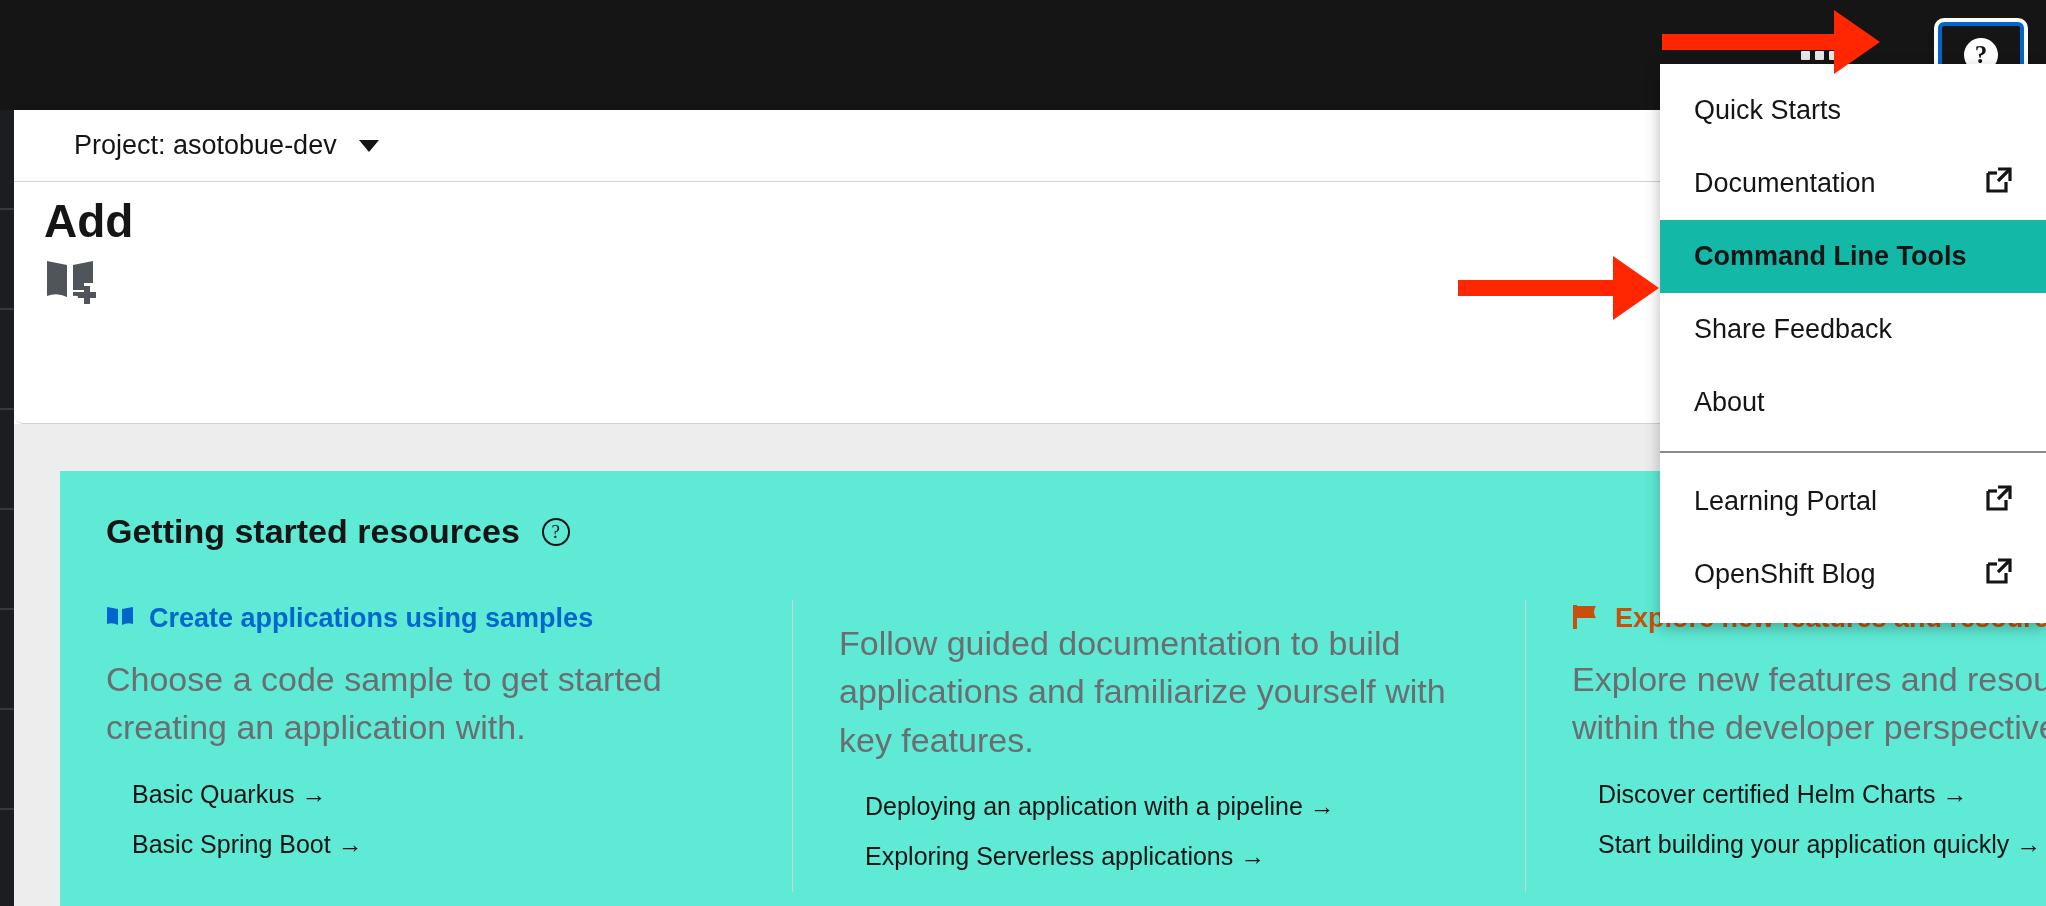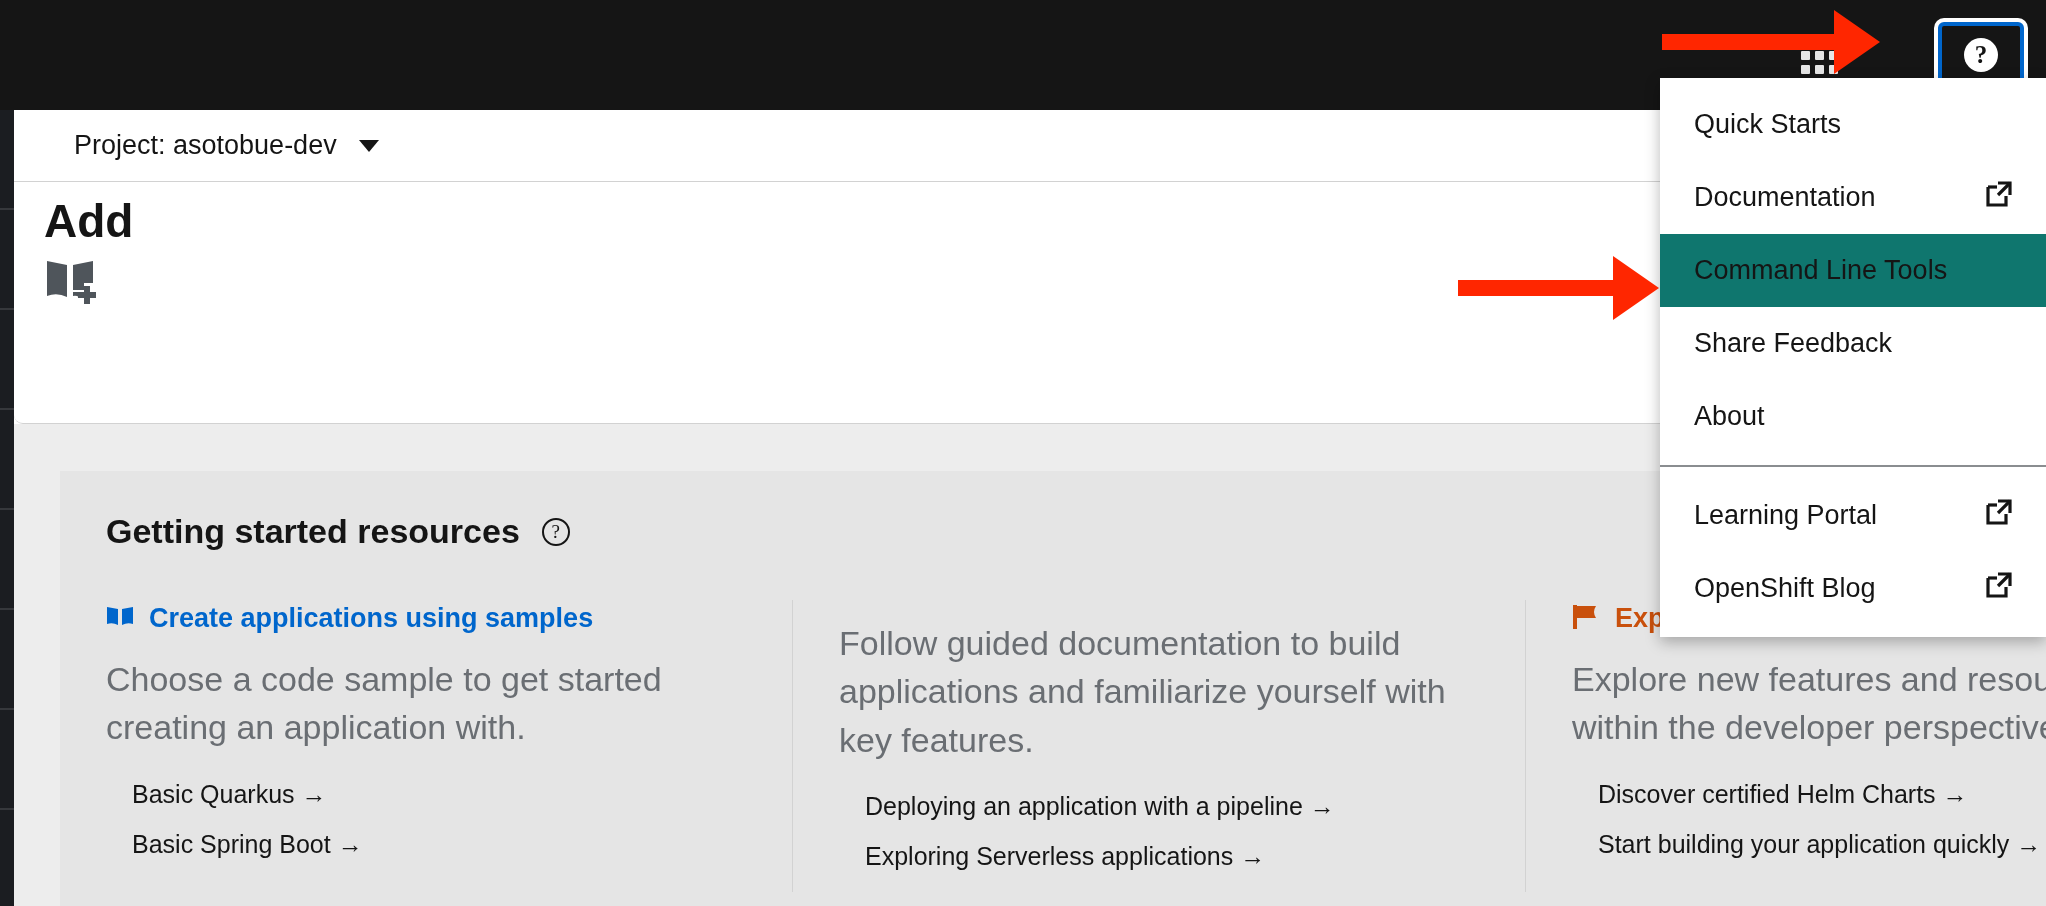--- a/index.html
+++ b/index.html
@@ -80,21 +80,21 @@
     background: #0066cc;
   }
 
   
   .body-bg {
     position: absolute; left: 14px; top: 424px; width: 2032px; height: 482px;
     background: #ededed;
   }
   .gs-card {
     position: absolute; left: 60px; top: 471px;
-    width: 1986px; height: 435px; background: #e5e5e5; text-decoration: underline;
+    width: 1986px; height: 435px; background: #5eead4; text-decoration: underline;
   }
   .gs-header {
     position: absolute; left: 46px; top: 41px;
     display: flex; align-items: center;
   }
   .gs-title { font-size: 34px; font-weight: bold; color: #151515; }
   .help-circle {
     width: 28px; height: 28px; margin-left: 22px; border-radius: 50%;
     border: 2.5px solid #151515; color: #151515;
     font-size: 19px; line-height: 23px; text-align: center;
@@ -119,32 +119,32 @@
     margin-top: 19px; font-size: 34px; color: #6a6e73;
     line-height: 1.42; width: 640px;
   }
   .gs-links { margin-top: 28px; padding-left: 26px; }
   .gs-link {
     font-size: 25px; color: #151515; margin-bottom: 21px; white-space: nowrap;
   }
 
   
   .help-menu {
-    position: absolute; left: 1660px; top: 78px;
+    position: absolute; left: 1660px; top: 64px;
     width: 386px; background: #ffffff;
     box-shadow: 0 5px 14px rgba(3,3,3,0.28);
     padding: 10px 0 12px 0;
     z-index: 40;
   }
   .menu-item {
     height: 73px; padding: 0 34px;
     display: flex; align-items: center; justify-content: space-between;
     font-size: 27px; color: #151515;
   }
-  .menu-item.active { background: #0f766e; }
+  .menu-item.active { background: #14b8a6; font-weight: bold; }
   .menu-divider { height: 2px; background: #8a8d90; margin: 12px 0; }
   .ext-icon { margin-left: 20px; }
 
   
   .red-arrow { position: absolute; z-index: 60; }
   .ra-shaft { position: absolute; background: #ff2600; }
   .ra-head {
     position: absolute; width: 0; height: 0;
     border-top: 32px solid transparent;
     border-bottom: 32px solid transparent;

